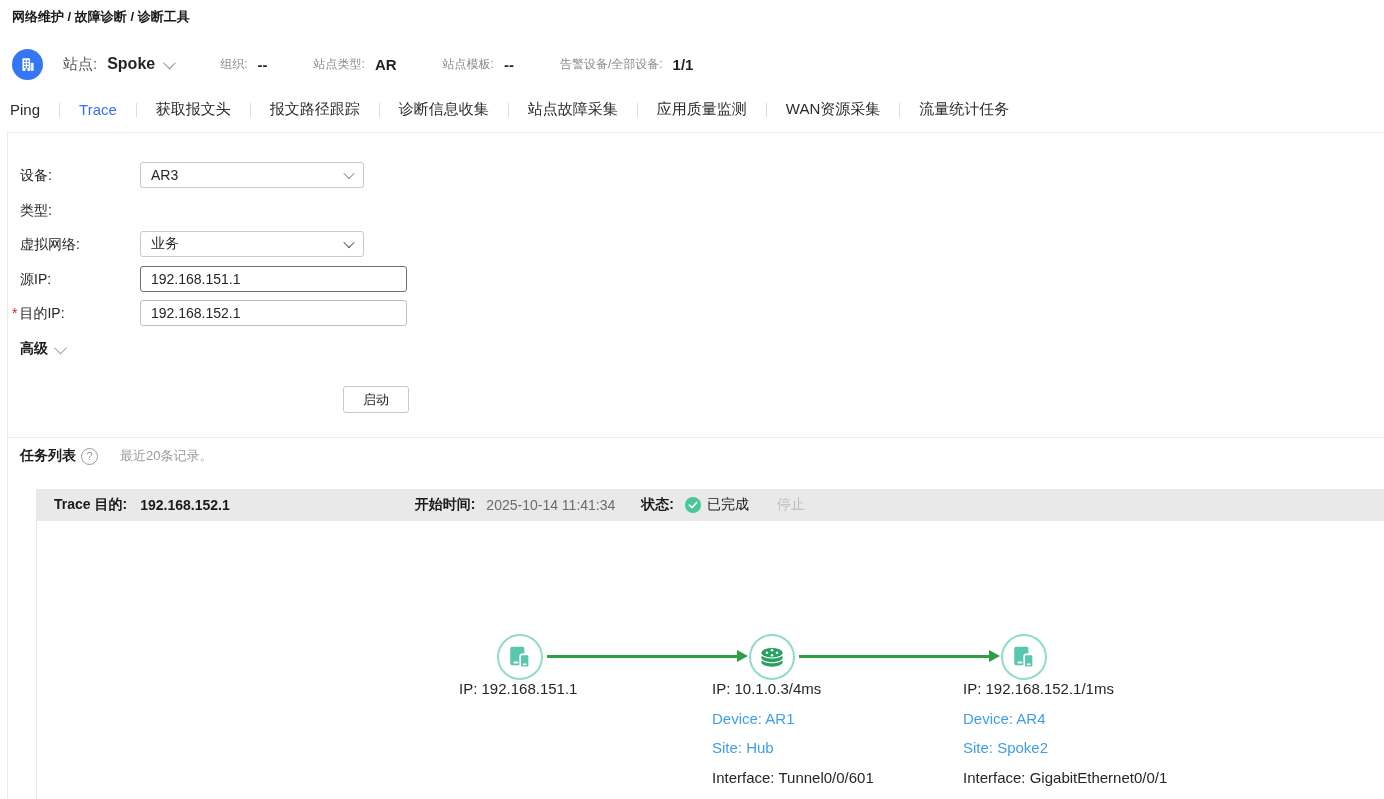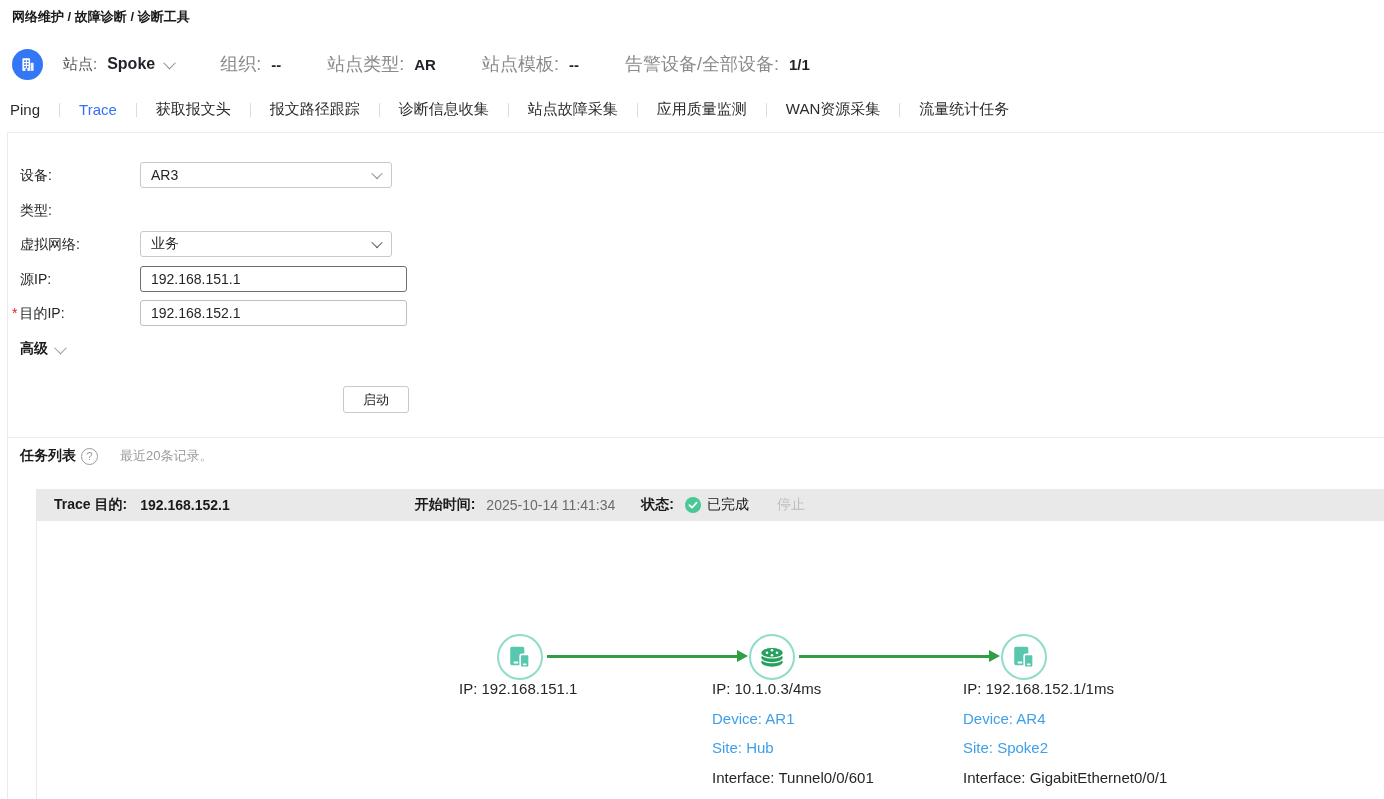--- a/index.html
+++ b/index.html
@@ -8,42 +8,42 @@
   .abs{position:absolute;}
 
   
   .breadcrumb{left:12px;top:8px;font-size:13px;font-weight:700;color:#181818;}
 
   
   .site-header{left:12px;top:45px;height:38px;display:flex;align-items:center;}
   .sh-icon{width:31px;height:31px;border-radius:50%;background:#3377f6;display:flex;
            align-items:center;justify-content:center;margin-right:20px;flex:0 0 auto;}
   .sh-field{display:flex;align-items:center;margin-right:46px;white-space:nowrap;}
-  .sh-label{font-size:18px;color:#8a8a8a;margin-right:10px;}
+  .sh-label{font-size:12px;color:#8a8a8a;margin-right:10px;}
   .sh-value{font-size:15px;color:#1f2329;font-weight:700;}
   .sh-site .sh-label{font-size:15px;color:#595959;}
   .sh-site .sh-value{font-size:16px;}
   .chev{display:inline-block;width:8px;height:8px;border-right:1.6px solid #8c8c8c;
         border-bottom:1.6px solid #8c8c8c;transform:rotate(45deg) translate(-1px,-1px);}
   .sh-site .chev{margin-left:10px;}
 
   
   .tabs{left:10px;top:100px;display:flex;align-items:center;font-size:15px;color:#2b2b2b;}
   .tab{cursor:pointer;}
   .tab.active{color:#3370ff;}
   .tab-sep{width:1px;height:14px;background:#dcdcdc;margin:0 19px;}
 
   
   .panel{left:7px;top:132px;right:0;bottom:0;border-left:1px solid #ebebeb;
          border-top:1px solid #ebebeb;pointer-events:none;}
 
   
   .flabel{font-size:14px;color:#262626;white-space:nowrap;}
   .req{color:#e02020;margin-right:2px;}
-  .select{width:252px;height:26px;border:1px solid #c9c9c9;border-radius:3px;background:#fff;
+  .select{width:224px;height:26px;border:1px solid #c9c9c9;border-radius:3px;background:#fff;
           display:flex;align-items:center;justify-content:space-between;padding:0 10px;
           font-size:14px;color:#262626;box-sizing:border-box;cursor:pointer;}
   .select .chev{width:7px;height:7px;}
   .select.dark-chev .chev{border-color:#555;}
   .tinput{width:267px;height:26px;border:1px solid #bfbfbf;border-radius:3px;padding:0 10px;
           font-size:14px;color:#262626;box-sizing:border-box;background:#fff;
           font-family:"Liberation Sans","DejaVu Sans",sans-serif;}
   .tinput.src{border-color:#6e6e6e;}
   .tgroup{display:flex;}
   .tbtn{width:88px;height:26px;display:flex;align-items:center;justify-content:center;

